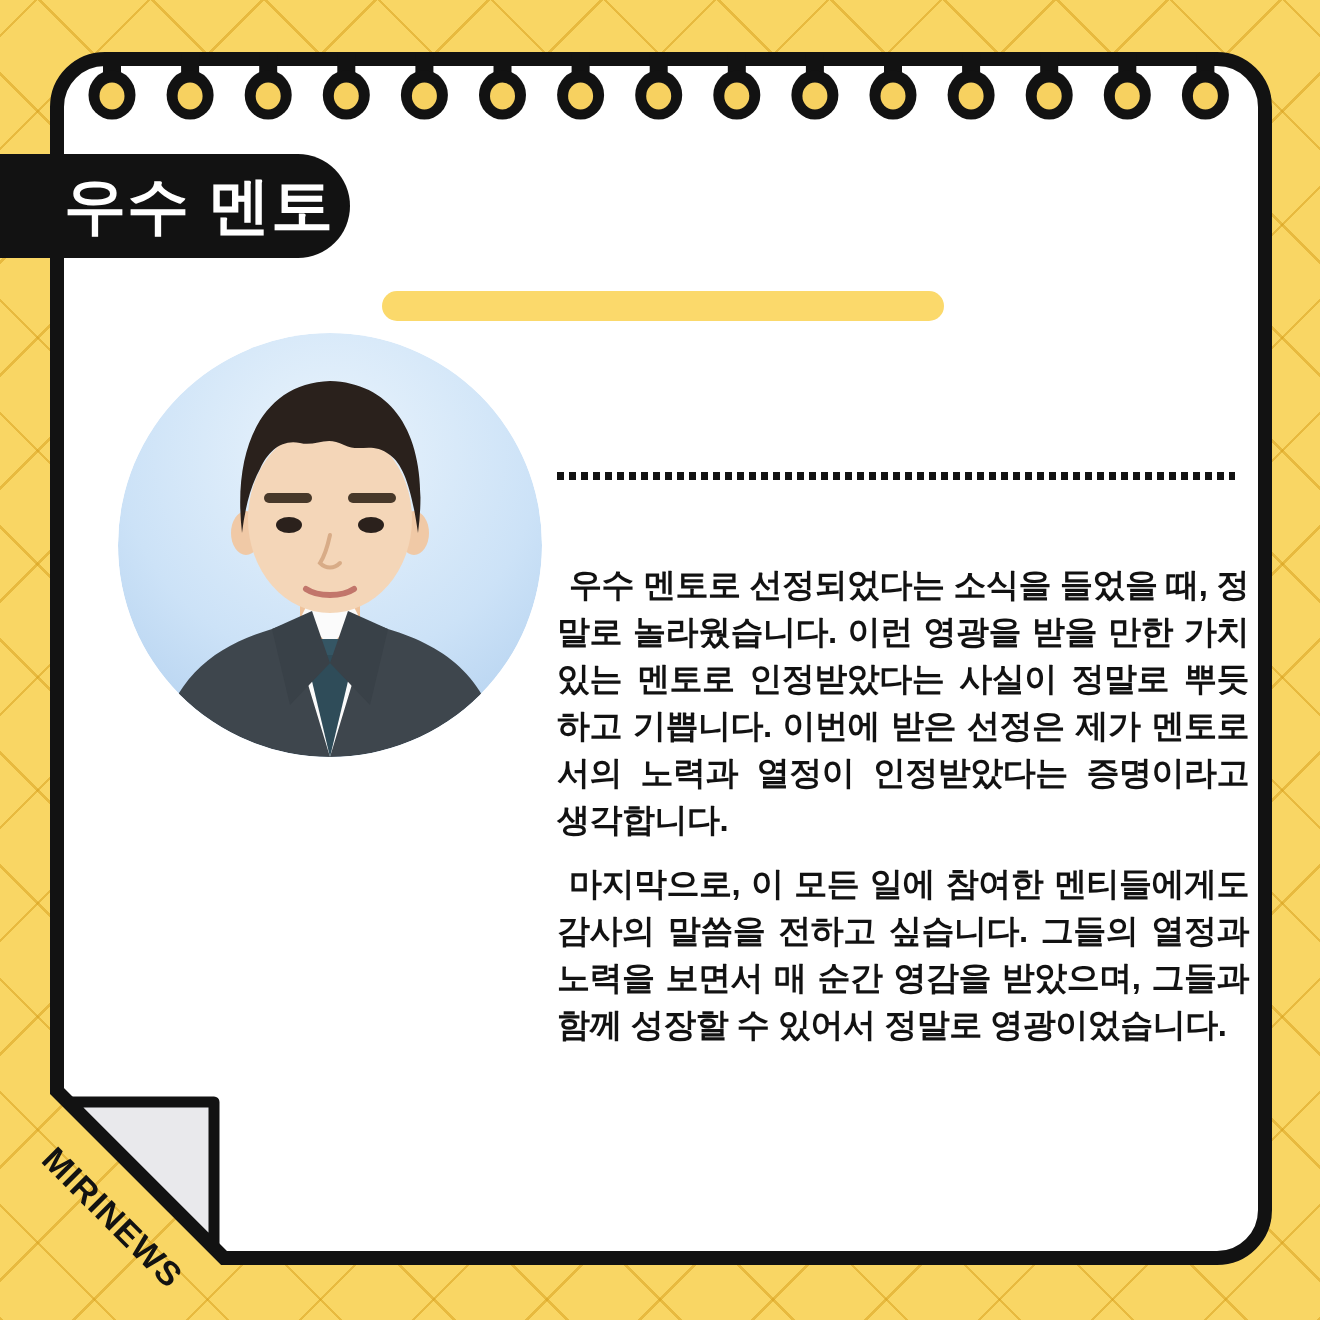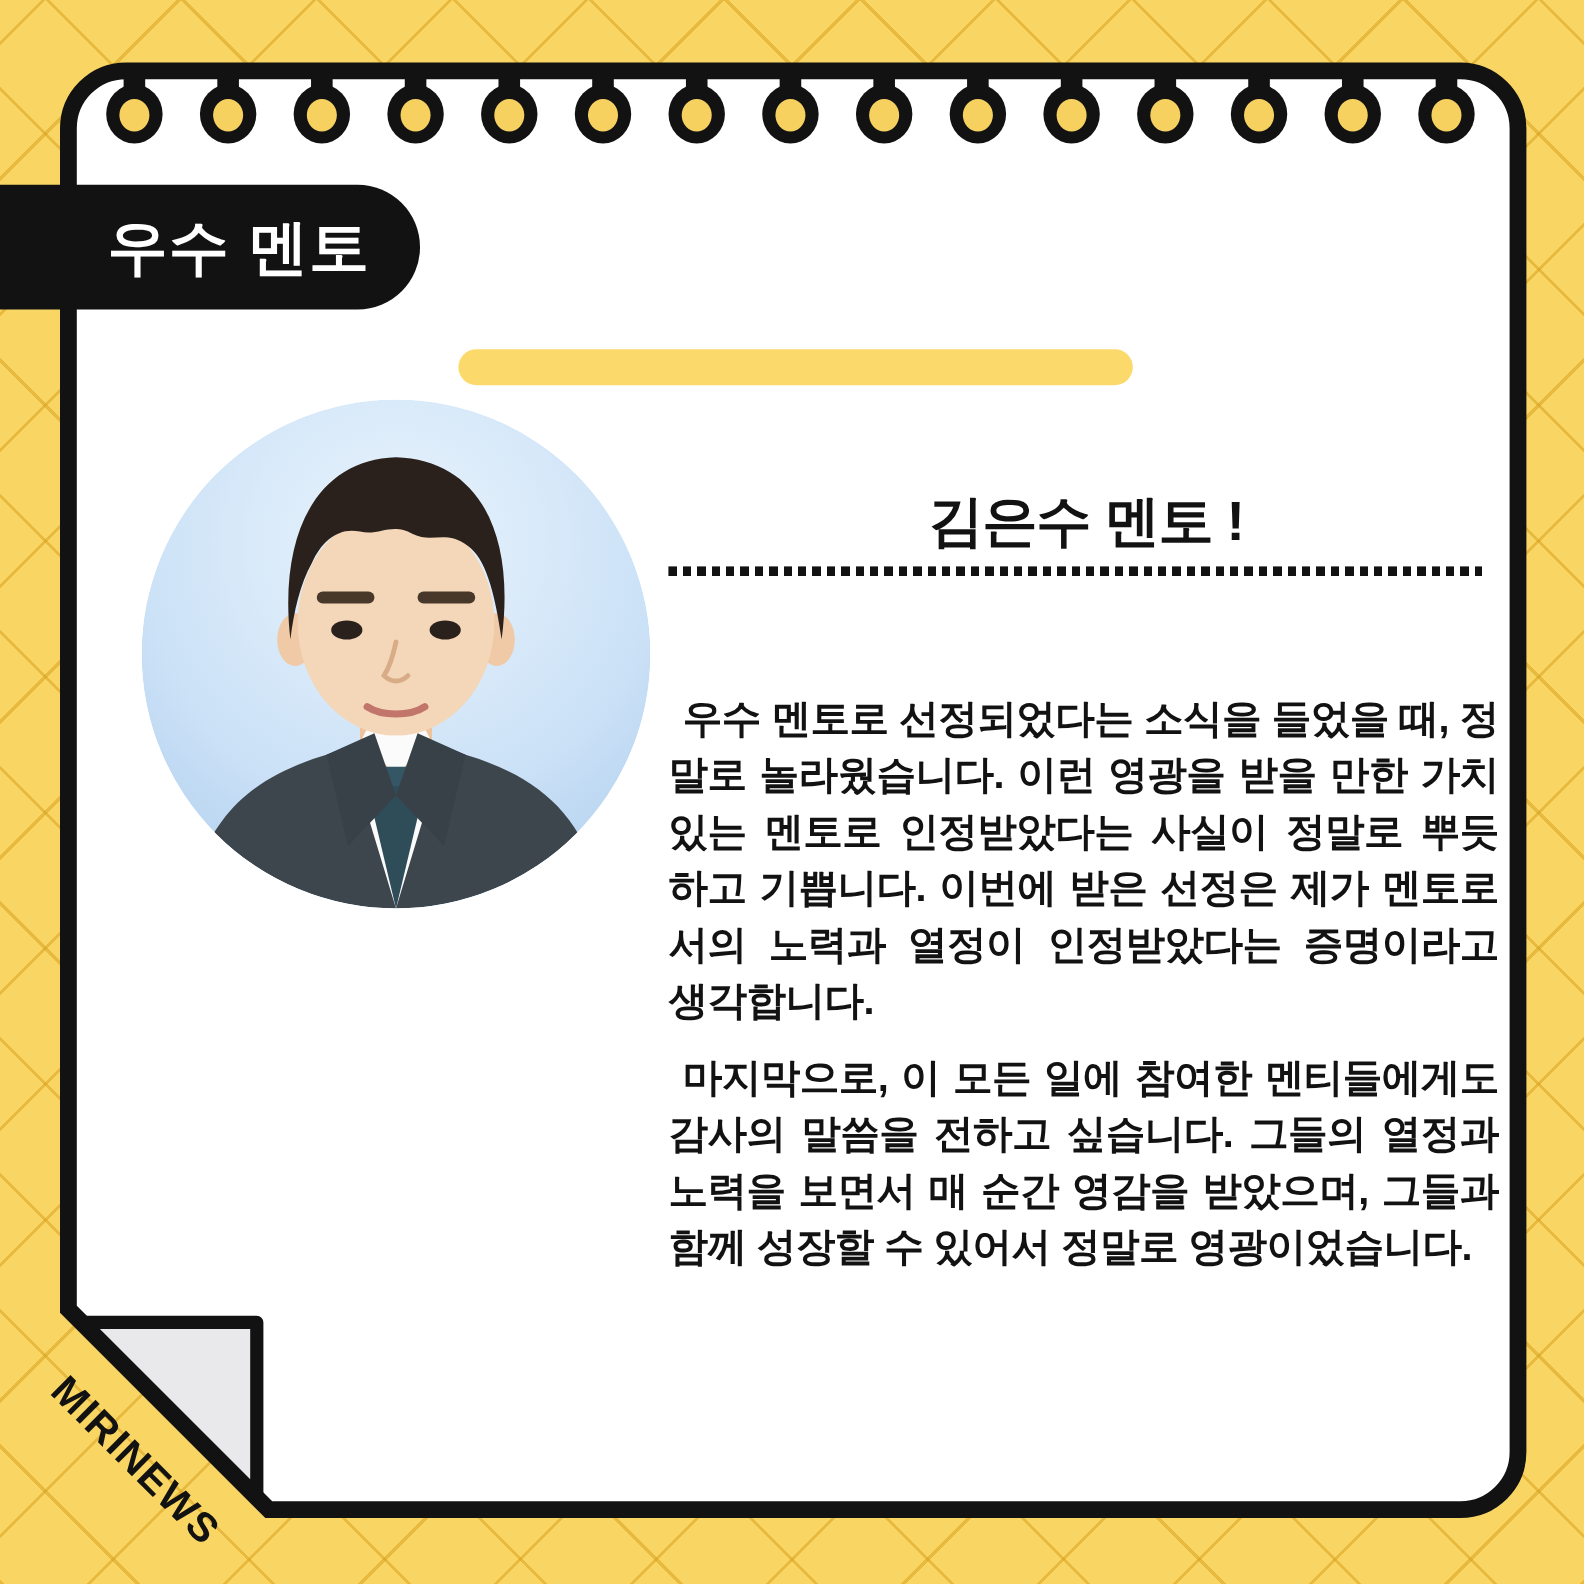--- a/index.html
+++ b/index.html
@@ -14,21 +14,21 @@
       repeating-linear-gradient(-45deg, rgba(214,158,26,.5) 0 2.5px, transparent 2.5px 80px);
   }
   #page-svg{position:absolute;left:0;top:0;width:1320px;height:1320px;}
   .badge{
     position:absolute;left:0;top:154px;width:350px;height:104px;
     background:#121212;border-radius:0 52px 52px 0;
     display:flex;align-items:center;justify-content:center;
     padding-left:48px;box-sizing:border-box;
   }
   .badge span{
-    color:#FFFFFF;font-size:50px;font-weight:900;letter-spacing:1px;white-space:nowrap;
+    color:#FFFFFF;font-size:62px;font-weight:900;letter-spacing:1px;white-space:nowrap;
   }
   .title{
     position:absolute;left:370px;top:210px;width:590px;height:60px;
     text-align:center;font-size:46px;font-weight:900;color:#121212;
     letter-spacing:-1px;white-space:nowrap;
   }
   .highlight-bar{
     position:absolute;left:382px;top:291px;width:562px;height:30px;
     background:#FBD96B;border-radius:15px;
   }
@@ -44,21 +44,21 @@
   }
   .dotted{
     position:absolute;left:557px;top:472px;width:678px;height:8px;
     background:repeating-linear-gradient(90deg,#121212 0 7px,transparent 7px 12px);
   }
   .body-text{
     position:absolute;left:557px;top:561px;width:692px;
     color:#121212;
   }
   .body-text p{
-    margin:14px 0 17px 0;
+    margin:0 0 17px 0;
     font-size:33px;line-height:47px;font-weight:600;
     letter-spacing:-0.5px;
     text-align:justify;text-indent:12px;
     word-break:normal;
   }
   .brand{
     position:absolute;left:12px;top:1198px;width:200px;height:40px;
     text-align:center;font-size:34px;font-weight:900;color:#121212;
     letter-spacing:1px;transform:rotate(45deg);transform-origin:center;
     white-space:nowrap;
@@ -173,21 +173,20 @@
         <ellipse cx="171" cy="192" rx="13" ry="8" fill="#2B211C"></ellipse>
         <ellipse cx="253" cy="192" rx="13" ry="8" fill="#2B211C"></ellipse>
 
         <path d="M 212,202 C 209,216 206,224 202,230 C 208,236 216,236 222,230" stroke="#D8AC87" stroke-width="4" fill="none" stroke-linecap="round"></path>
 
         <path d="M 188,256 C 200,264 224,264 236,256" stroke="#C2766B" stroke-width="6" fill="none" stroke-linecap="round"></path>
       </g>
     </svg>
   </div>
 
-  <div class="name">김은수 멘토 !</div>
 
   <div class="dotted"></div>
 
   <div class="body-text">
     <p>우수 멘토로 선정되었다는 소식을 들었을 때, 정말로 놀라웠습니다. 이런 영광을 받을 만한 가치 있는 멘토로 인정받았다는 사실이 정말로 뿌듯하고 기쁩니다. 이번에 받은 선정은 제가 멘토로서의 노력과 열정이 인정받았다는 증명이라고 생각합니다.</p>
     <p>마지막으로, 이 모든 일에 참여한 멘티들에게도 감사의 말씀을 전하고 싶습니다. 그들의 열정과 노력을 보면서 매 순간 영감을 받았으며, 그들과 함께 성장할 수 있어서 정말로 영광이었습니다.</p>
   </div>
 
   <div class="brand">MIRINEWS</div>
 

